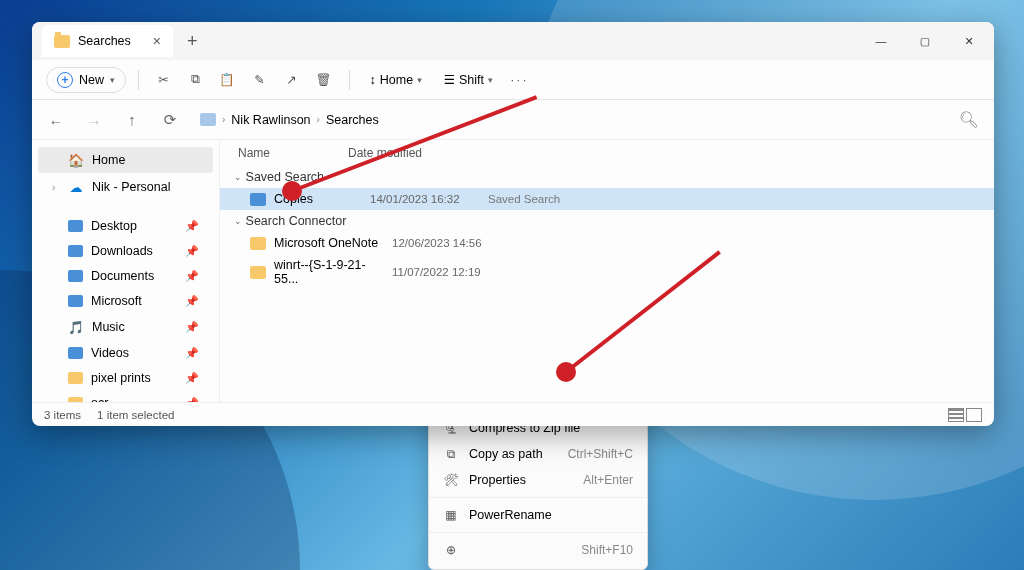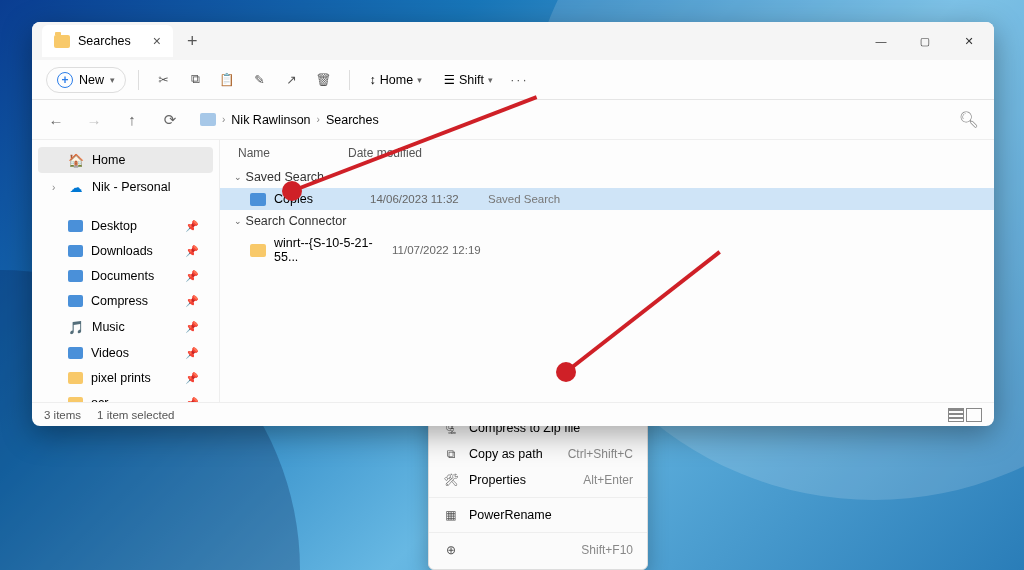--- a/index.html
+++ b/index.html
@@ -203,21 +203,21 @@
         </div>
       <div class="sb-item">
           <span class="chev"></span>
           <span class="sb-ic fld-b"></span>
           <span>Documents</span>
           <span class="pin">📌</span>
         </div>
       <div class="sb-item">
           <span class="chev"></span>
           <span class="sb-ic fld-b"></span>
-          <span>Compress</span>
+          <span>Microsoft</span>
           <span class="pin">📌</span>
         </div>
       <div class="sb-item">
           <span class="chev"></span>
           <span class="sb-ic" style="color:#d96b00">🎵</span>
           <span>Music</span>
           <span class="pin">📌</span>
         </div>
       <div class="sb-item">
           <span class="chev"></span>
@@ -256,30 +256,35 @@
         <span class="col-name">Name</span>
         <span class="col-date">Date modified</span>
       </div>
       <div class="grp">
           <span class="chev">⌄</span>
           <span>Saved Search</span>
         </div>
       <div class="row sel">
         <span class="ricon ricn-srch"></span>
         <span class="rname">Copies</span>
-        <span class="rdate">14/06/2023 11:32</span>
+        <span class="rdate">14/01/2023 16:32</span>
         <span class="rtype">Saved Search</span>
       </div>
       <div class="grp">
           <span class="chev">⌄</span>
           <span>Search Connector</span>
         </div>
       <div class="row">
         <span class="ricon ricn-y"></span>
-        <span class="rname" style="width:110px">winrt--{S-10-5-21-55...</span>
+        <span class="rname" style="width:110px">Microsoft OneNote</span>
+        <span class="rdate">12/06/2023 14:56</span>
+      </div>
+      <div class="row">
+        <span class="ricon ricn-y"></span>
+        <span class="rname" style="width:110px">winrt--{S-1-9-21-55...</span>
         <span class="rdate">11/07/2022 12:19</span>
       </div>
     </div>
   </div>
 
   <div class="status">
     <span>3 items</span>
     <span>1 item selected</span>
     <span class="views">
       <span class="sv" style="background:linear-gradient(#888 50%,transparent 50%) 0 0/100% 4px"></span>

